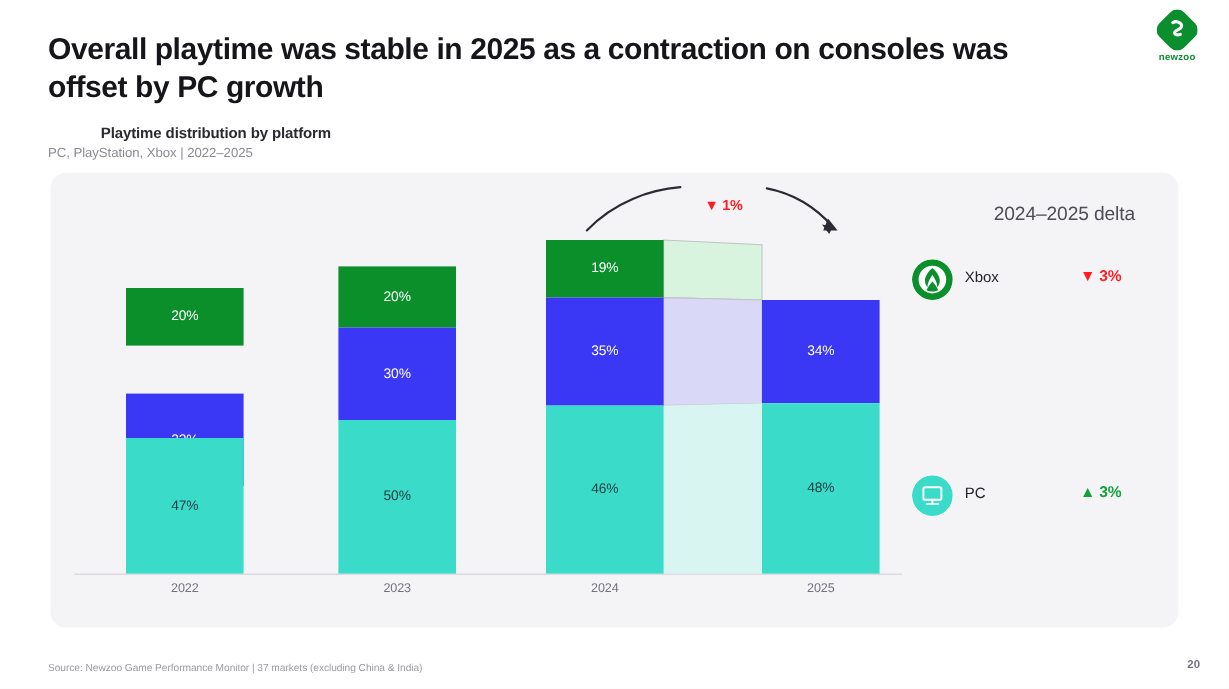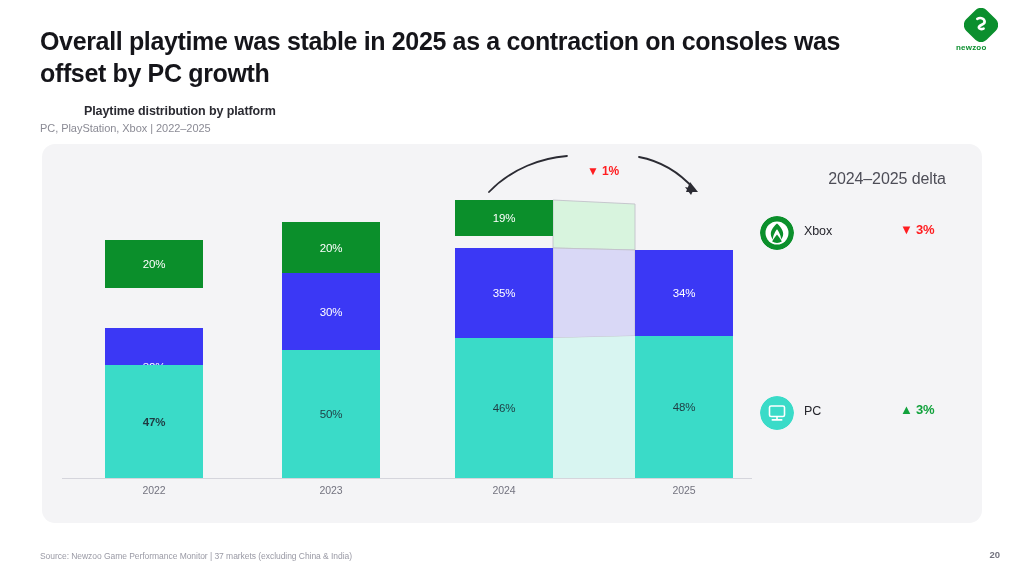--- a/index.html
+++ b/index.html
@@ -21,21 +21,21 @@
     font-size:12.5px;font-weight:700;color:#2a2a31;letter-spacing:-0.1px;padding-left:44px;
   }
   .subsubtitle{
     position:absolute;left:40px;top:122px;
     font-size:11px;font-weight:400;color:#8b8b95;letter-spacing:-0.05px;
   }
   
   .logo{position:absolute;right:18px;top:8px;width:50px;height:46px;}
   .logo-mark{width:34px;height:34px;margin:0 auto;display:block;}
   .logo-word{
-    display:block;text-align:left;font-size:8px;font-weight:700;
+    display:block;text-align:center;font-size:8px;font-weight:700;
     color:#0b8f2e;letter-spacing:0.2px;margin-top:1px;
   }
   
   .panel{
     position:absolute;left:42px;top:144px;width:940px;height:379px;
     background:#f4f4f6;border-radius:13px;
   }
   .axis-line{
     position:absolute;left:20px;top:334px;width:690px;height:1px;
     background:#d5d5dc;
@@ -123,33 +123,33 @@
     <path d="M652 45 l-9 -2 l6 8 Z" fill="#2b2b33"></path>
     <path d="M648 38 l8 10 l-12 0 Z" fill="#2b2b33"></path>
   </svg>
   <div class="annot-label">▼ 1%</div>
 
   <div class="axis-line"></div>
 
   <div class="bar" style="left:63px;top:96px;height:238px;">
     <div class="seg seg-xbox" style="top:0px;height:48px;">20%</div>
     <div class="seg seg-ps" style="top:48px;height:77px;margin-top:40px;">32%</div>
-    <div class="seg seg-pc" style="top:125px;height:113px;font-weight:bold;">47%</div>
+    <div class="seg seg-pc" style="top:125px;height:113px;">47%</div>
   </div>
   <div class="tick" style="left:63px;">2022</div>
 
   <div class="bar" style="left:240px;top:78px;height:256px;">
     <div class="seg seg-xbox" style="top:0px;height:51px;">20%</div>
     <div class="seg seg-ps" style="top:51px;height:77px;">30%</div>
     <div class="seg seg-pc" style="top:128px;height:128px;">50%</div>
   </div>
   <div class="tick" style="left:240px;">2023</div>
 
   <div class="bar" style="left:413px;top:56px;height:278px;">
-    <div class="seg seg-xbox" style="top:0px;height:36px;">19%</div>
+    <div class="seg seg-xbox" style="top:0px;height:48px;">19%</div>
     <div class="seg seg-ps" style="top:48px;height:90px;">35%</div>
     <div class="seg seg-pc" style="top:138px;height:140px;">46%</div>
   </div>
   <div class="tick" style="left:413px;">2024</div>
 
   <div class="bar" style="left:593px;top:60px;height:274px;">
     <div class="seg seg-ps" style="top:46px;height:86px;">34%</div>
     <div class="seg seg-pc" style="top:132px;height:142px;">48%</div>
   </div>
   <div class="tick" style="left:593px;">2025</div>

